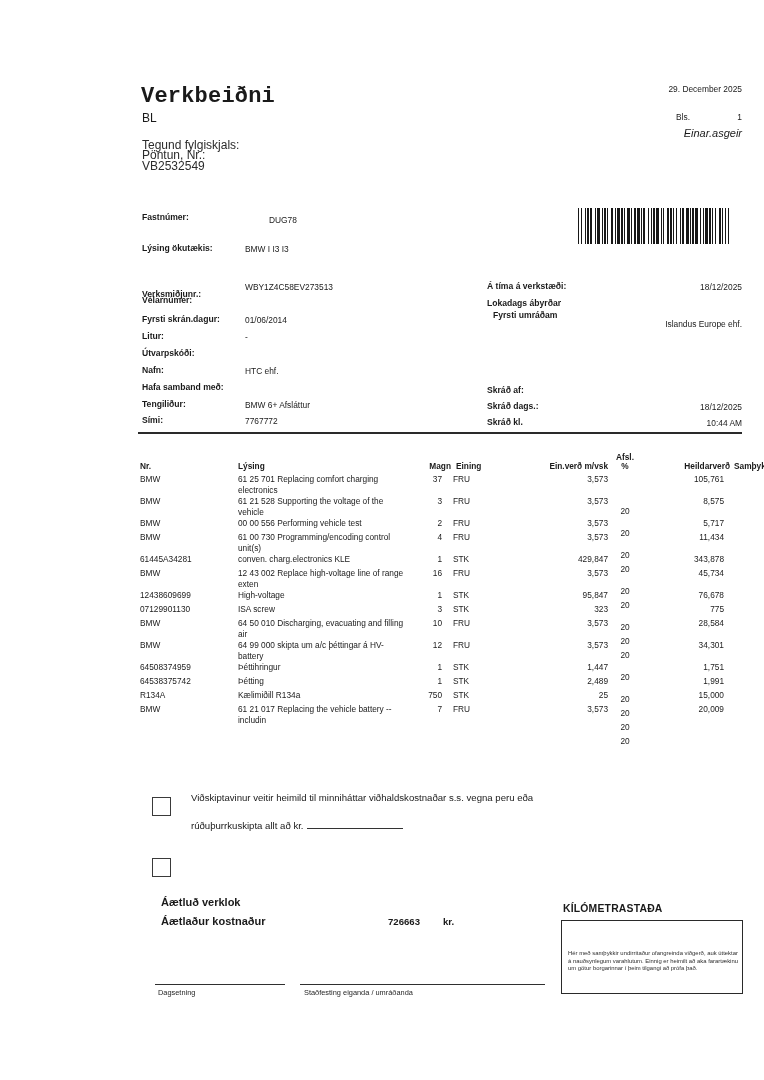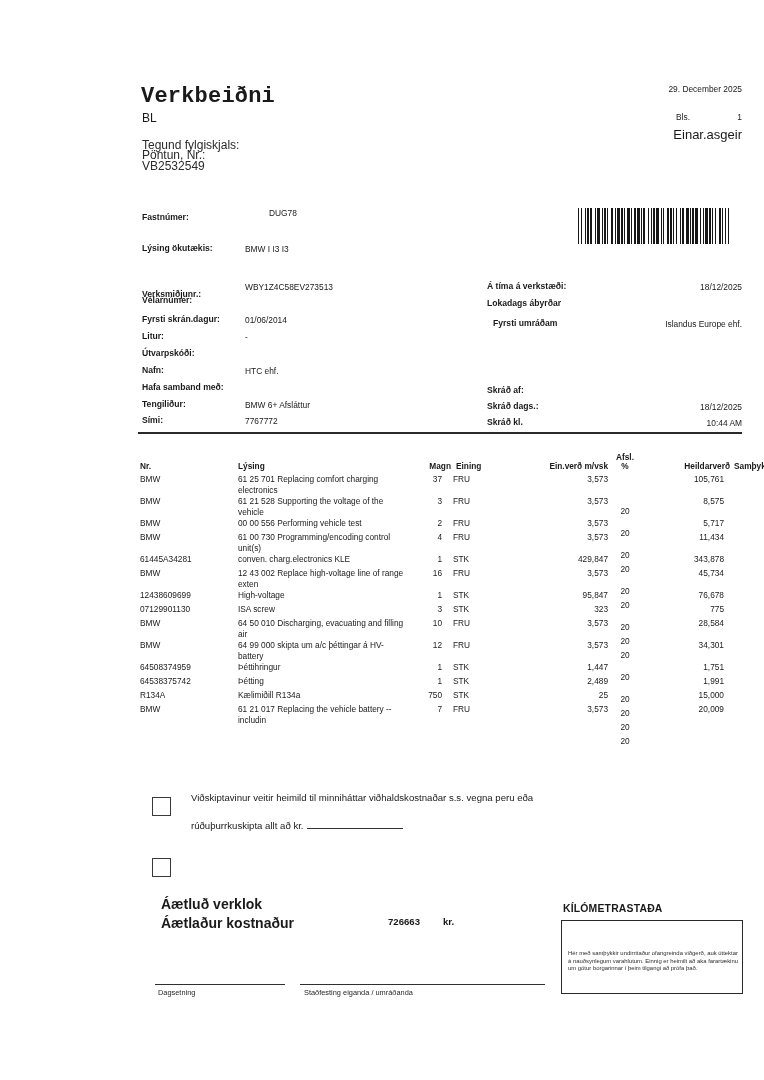--- a/index.html
+++ b/index.html
@@ -46,21 +46,22 @@
   .hdr-bls-label {
     right: 74px; top: 112px;
     font-size: 8.4px;
   }
   .hdr-bls-value {
     right: 22px; top: 112px;
     font-size: 8.4px;
   }
   .hdr-user {
     right: 22px; top: 127px;
-    font-size: 13px;
+    font-size: 11px;
+    font-style: italic;
   }
 
   
   .barcode {
     left: 578px; top: 208px;
     width: 152px; height: 36px;
     background-repeat: repeat-y;
     background-size: 100% 100%;
   }
   .barcode i {
@@ -143,21 +144,21 @@
     display: inline-block;
     width: 96px;
     border-bottom: 1px solid #333;
     height: 10px;
     margin-left: 3px;
   }
 
   
   .tot-label {
     left: 161px;
-    font-size: 14px;
+    font-size: 11px;
     font-weight: bold;
     white-space: nowrap;
   }
   .tot-amount {
     left: 388px;
     font-size: 9.6px;
     font-weight: bold;
   }
   .tot-kr {
     left: 443px;
@@ -258,21 +259,21 @@
       <i style="left: 134px; width: 1px;"></i>
       <i style="left: 137px; width: 1px;"></i>
       <i style="left: 141px; width: 2px;"></i>
       <i style="left: 144px; width: 1px;"></i>
       <i style="left: 147px; width: 1px;"></i>
       <i style="left: 150px; width: 1px;"></i>
     </div>
 
   <div id="details-left">
       <div class="abs fld-label left-label" style="top: 212px;">Fastnúmer:</div>
-      <div class="abs fld-value left-value" style="top: 208px; padding-left: 24px;">DUG78</div>
+      <div class="abs fld-value left-value" style="top: 215px; padding-left: 24px;">DUG78</div>
       <div class="abs fld-label left-label" style="top: 243px;">Lýsing ökutækis:</div>
       <div class="abs fld-value left-value" style="top: 244px;">BMW I I3 I3</div>
       <div class="abs fld-label left-label" style="top: 269px; margin-top: 20px;">Verksmiðjunr.:</div>
       <div class="abs fld-value left-value" style="top: 282px;">WBY1Z4C58EV273513</div>
       <div class="abs fld-label left-label" style="top: 295px;">Vélarnúmer:</div>
       <div class="abs fld-label left-label" style="top: 314px;">Fyrsti skrán.dagur:</div>
       <div class="abs fld-value left-value" style="top: 315px;">01/06/2014</div>
       <div class="abs fld-label left-label" style="top: 331px;">Litur:</div>
       <div class="abs fld-value left-value" style="top: 332px;">-</div>
       <div class="abs fld-label left-label" style="top: 348px;">Útvarpskóði:</div>
@@ -281,21 +282,21 @@
       <div class="abs fld-label left-label" style="top: 382px;">Hafa samband með:</div>
       <div class="abs fld-label left-label" style="top: 399px;">Tengiliður:</div>
       <div class="abs fld-value left-value" style="top: 400px;">BMW 6+ Afsláttur</div>
       <div class="abs fld-label left-label" style="top: 415px;">Sími:</div>
       <div class="abs fld-value left-value" style="top: 416px;">7767772</div>
     </div>
   <div id="details-right">
       <div class="abs fld-label right-label" style="top: 281px;">Á tíma á verkstæði:</div>
       <div class="abs fld-value right-value" style="top: 282px;">18/12/2025</div>
       <div class="abs fld-label right-label" style="top: 298px;">Lokadags ábyrðar</div>
-      <div class="abs fld-label right-label" style="top: 318px; padding-left: 6px;">Fyrsti umráðam</div>
+      <div class="abs fld-label right-label" style="top: 310px; padding-left: 6px;">Fyrsti umráðam</div>
       <div class="abs fld-value right-value" style="top: 319px;">Islandus Europe ehf.</div>
       <div class="abs fld-label right-label" style="top: 385px;">Skráð af:</div>
       <div class="abs fld-label right-label" style="top: 401px;">Skráð dags.:</div>
       <div class="abs fld-value right-value" style="top: 402px;">18/12/2025</div>
       <div class="abs fld-label right-label" style="top: 417px;">Skráð kl.</div>
       <div class="abs fld-value right-value" style="top: 418px;">10:44 AM</div>
     </div>
 
   <div class="abs rule-main" style="top:432px;"></div>
 

